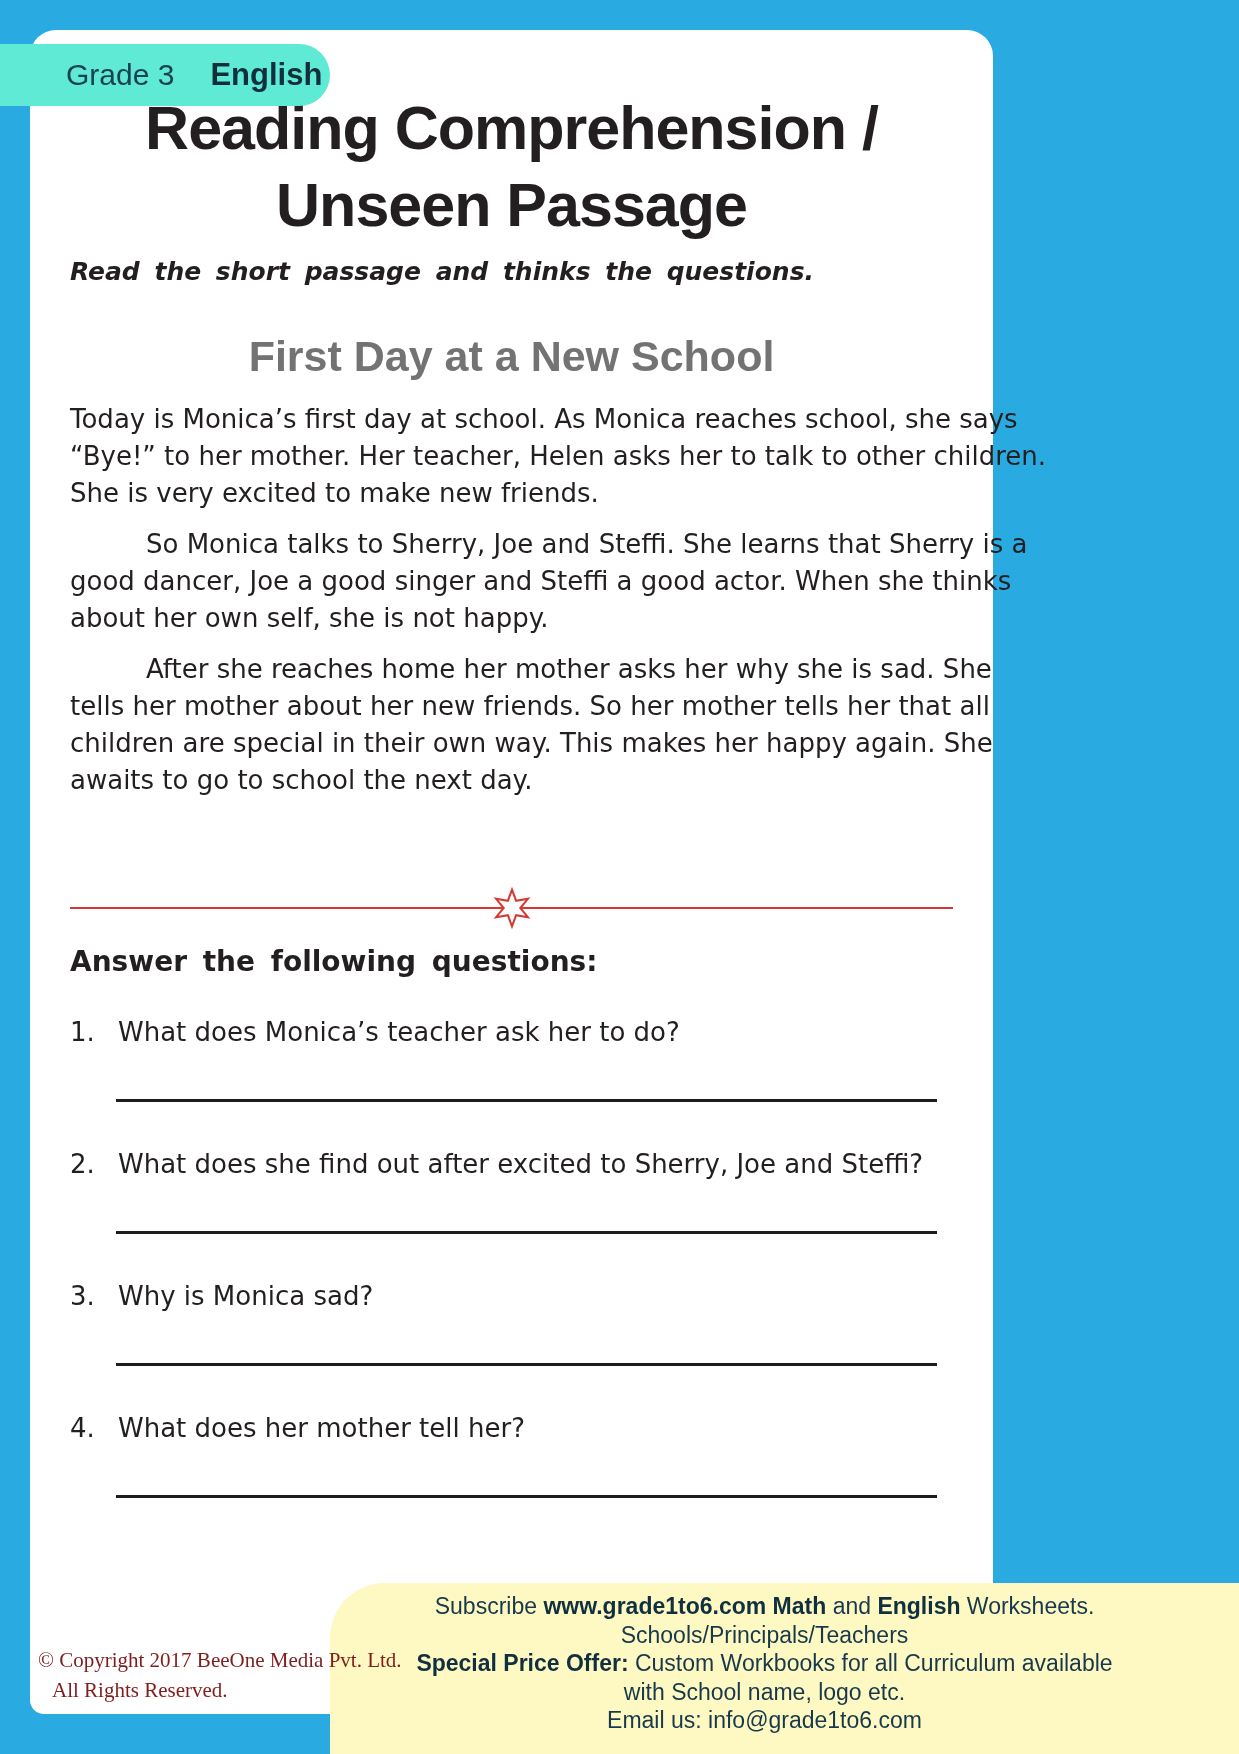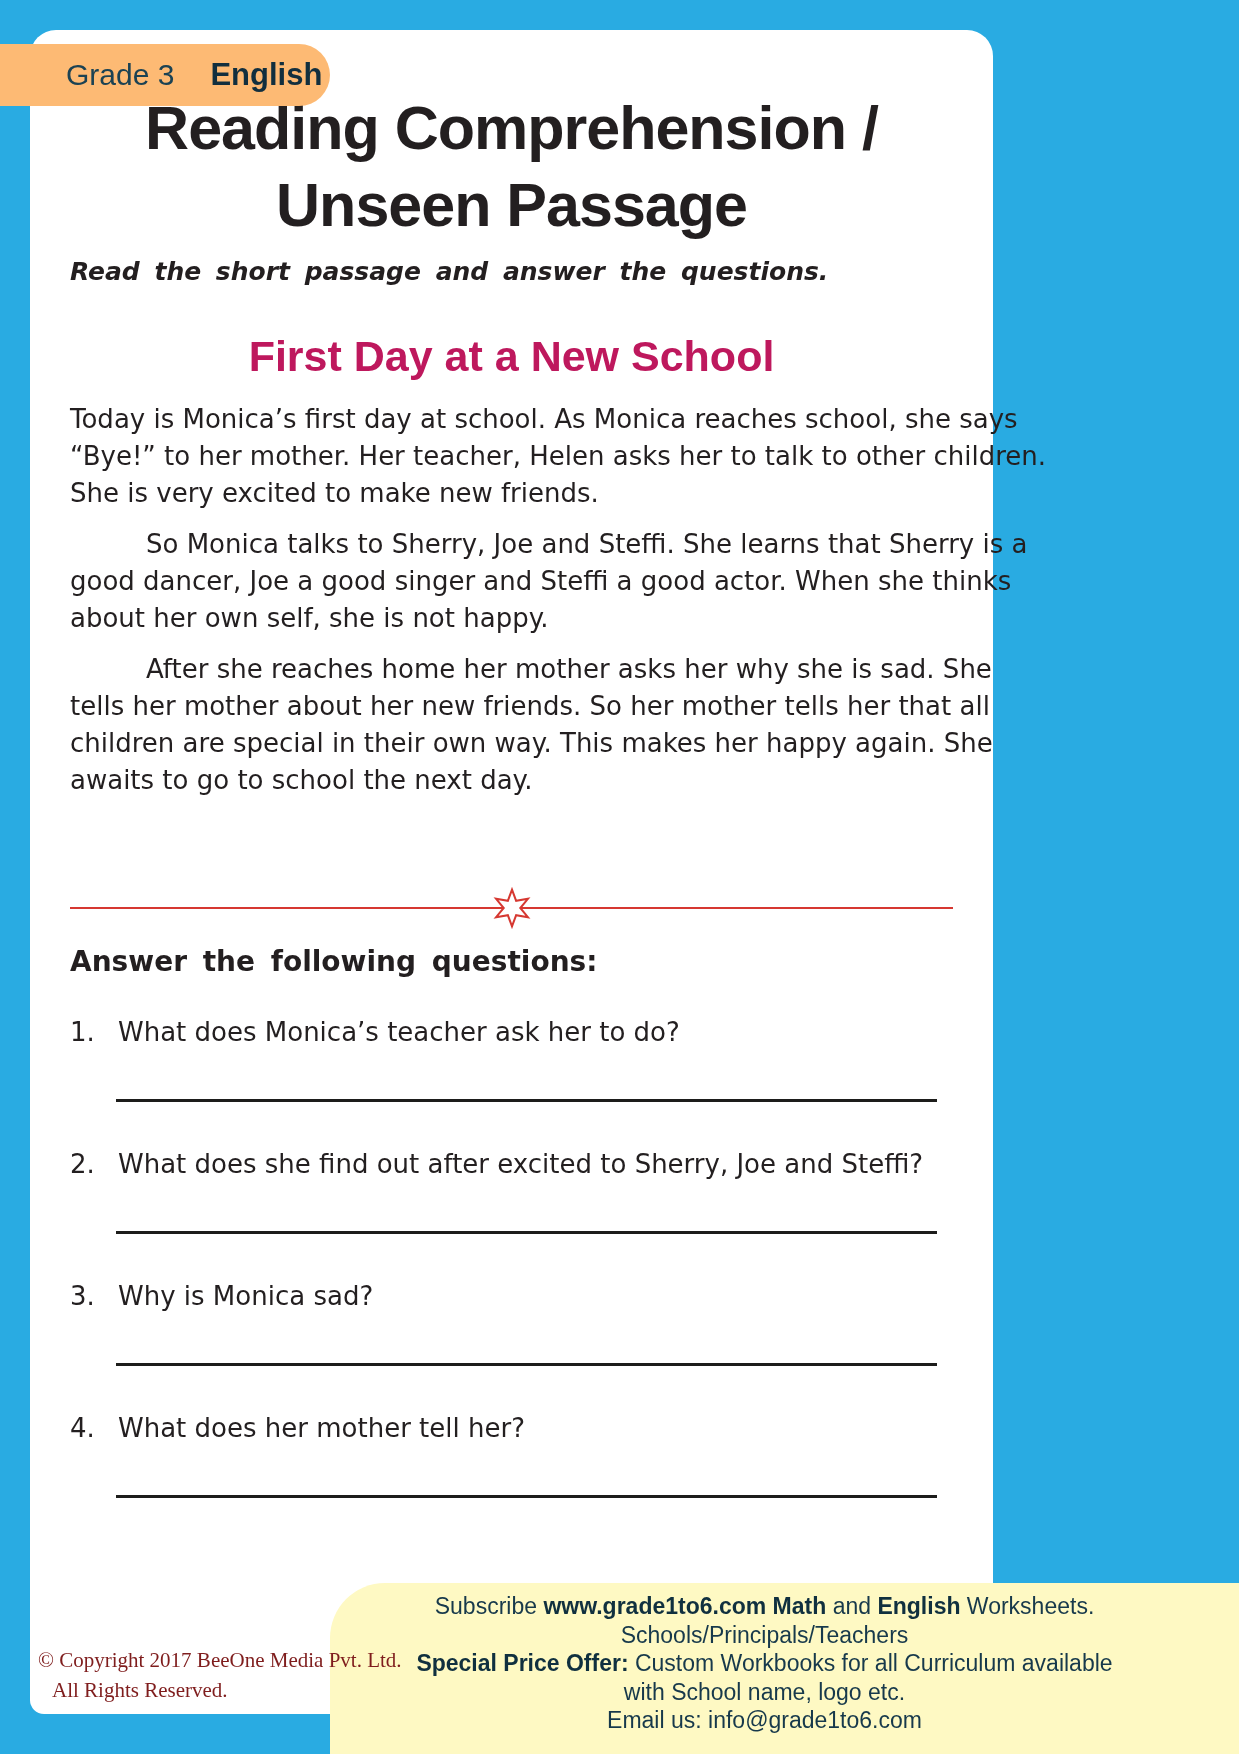--- a/index.html
+++ b/index.html
@@ -18,21 +18,21 @@
     left:30px; top:30px;
     width:963px; height:1684px;
     background:#ffffff;
     border-radius:26px 26px 0 14px;
   }
   
   .badge {
     position:absolute;
     left:0; top:44px;
     width:330px; height:62px;
-    background:#fdba74;
+    background:#5eead4;
     border-radius:0 31px 31px 0;
     display:flex; align-items:center;
     padding-left:66px;
     gap:36px;
   }
   .badge .grade {
     font-family:"Liberation Sans", sans-serif;
     font-size:30px; color:#1b4253;
   }
   .badge .subject {
@@ -57,21 +57,21 @@
     font-style:italic;
     word-spacing:6px;
     color:#231f20;
   }
   .passage-title {
     margin-top:46px;
     text-align:center;
     font-family:"Liberation Sans", sans-serif;
     font-weight:bold;
     font-size:43px;
-    color:#be185d;
+    color:#737373;
   }
   .passage {
     margin:20px 40px 0 40px;
     width:978px;
     font-size:26px;
     line-height:37px;
   }
   .passage p { margin-bottom:14px; }
   .passage p.indent { text-indent:76px; }
   
@@ -136,21 +136,21 @@
 
 <div class="frame">
 
   <div class="page">
 
     <div class="main-title">
       <div>Reading Comprehension /</div>
       <div>Unseen Passage</div>
     </div>
 
-    <div class="instruction">Read the short passage and answer the questions.</div>
+    <div class="instruction">Read the short passage and thinks the questions.</div>
 
     <div class="passage-title">First Day at a New School</div>
 
     <div class="passage">
       <p>Today is Monica’s first day at school. As Monica reaches school, she says “Bye!” to her mother. Her teacher, Helen asks her to talk to other children. She is very excited to make new friends.</p>
       <p class="indent">So Monica talks to Sherry, Joe and Steffi. She learns that Sherry is a good dancer, Joe a good singer and Steffi a good actor. When she thinks about her own self, she is not happy.</p>
       <p class="indent">After she reaches home her mother asks her why she is sad. She tells her mother about her new friends. So her mother tells her that all children are special in their own way. This makes her happy again. She awaits to go to school the next day.</p>
     </div>
 
     <div class="divider">

